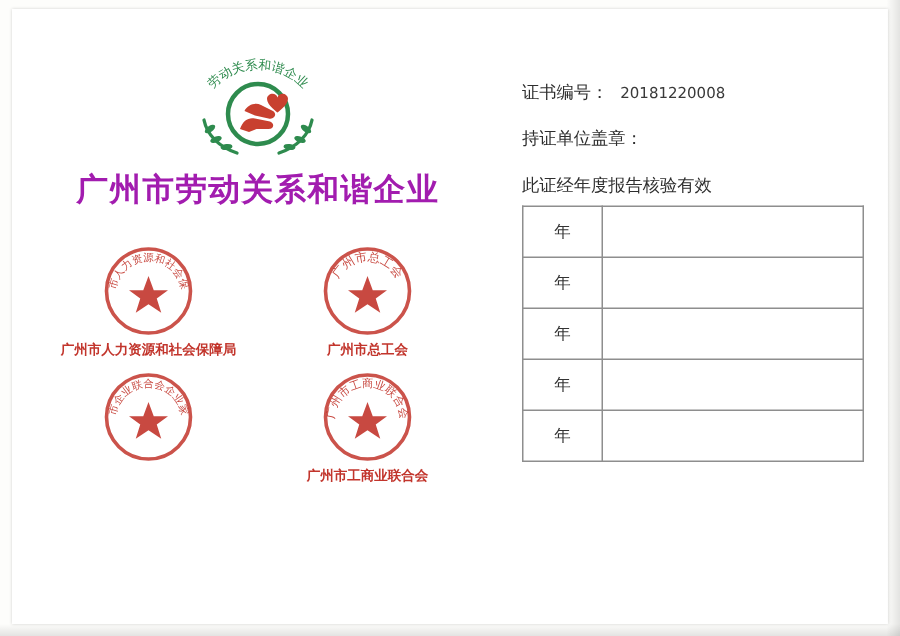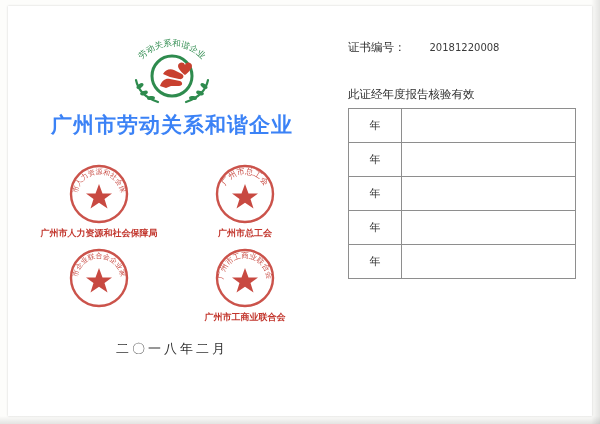--- a/index.html
+++ b/index.html
@@ -53,25 +53,25 @@
     position: relative;
     width: 112px;
     height: 72px;
     margin: 0 auto 6px auto;
   }
   #emblem svg { display: block; }
 
   #cert-title {
     font-size: 21px;
     font-weight: bold;
-    color: #3b82f6;
+    color: #a21caf;
     letter-spacing: 1px;
     line-height: 1.25;
     margin-top: 6px;
-    font-family: Liberation Mono, monospace;
+    font-family: Liberation Sans, sans-serif;
   }
   #cert-grade {
     font-size: 20px;
     font-weight: bold;
     color: #2f2f2f;
     letter-spacing: 3px;
     margin-top: 8px;
   }
 
   
@@ -106,37 +106,37 @@
   #cert-date {
     margin-top: 16px;
     font-size: 13px;
     color: #333;
     letter-spacing: 3px;
   }
 
   
   #right-col {
     position: absolute;
-    left: 348px; top: 40px;
+    left: 348px; top: 54px;
     width: 228px;
   }
   .field-row {
     display: flex;
     align-items: baseline;
     margin-bottom: 16px;
   }
   .field-label {
     font-size: 11.5px;
     color: #2e2e2e;
     white-space: nowrap;
   }
   .field-value {
     font-size: 10px;
     color: #3a3a3a;
-    margin-left: 24px;
+    margin-left: 8px;
   }
   .field-value.small {
     font-size: 9.5px;
   }
   #validity-note {
     font-size: 11.5px;
     color: #2e2e2e;
     margin-top: 12px;
     margin-bottom: 6px;
   }
@@ -261,30 +261,30 @@
                 <textPath href="#s4" startOffset="50%" text-anchor="middle">广州市工商业联合会</textPath>
               </text>
               <path d="M32 22 L35.5 31.5 L45 31.5 L37.5 37 L40.5 46.5 L32 40.8 L23.5 46.5 L26.5 37 L19 31.5 L28.5 31.5 Z" fill="#c2352c" opacity="0.9"></path>
             </svg>
           </div>
           <div class="seal-caption">广州市工商业联合会</div>
         </div>
       </div>
     </div>
 
-    <div id="cert-date">二〇一八年二月</div>
   </div>
 
   <div id="right-col">
     <div class="field-row">
       <span class="field-label">证书编号：</span>
       <span class="field-value">20181220008</span>
     </div>
 
     <div class="field-row">
+      <span class="field-label">持证单位盖章：</span>
     </div>
 
     <div id="validity-note">此证经年度报告核验有效</div>
 
     <table id="verify-table">
       <tbody>
         <tr>
           <td class="year-cell">年</td>
           <td class="blank-cell"></td>
         </tr>

